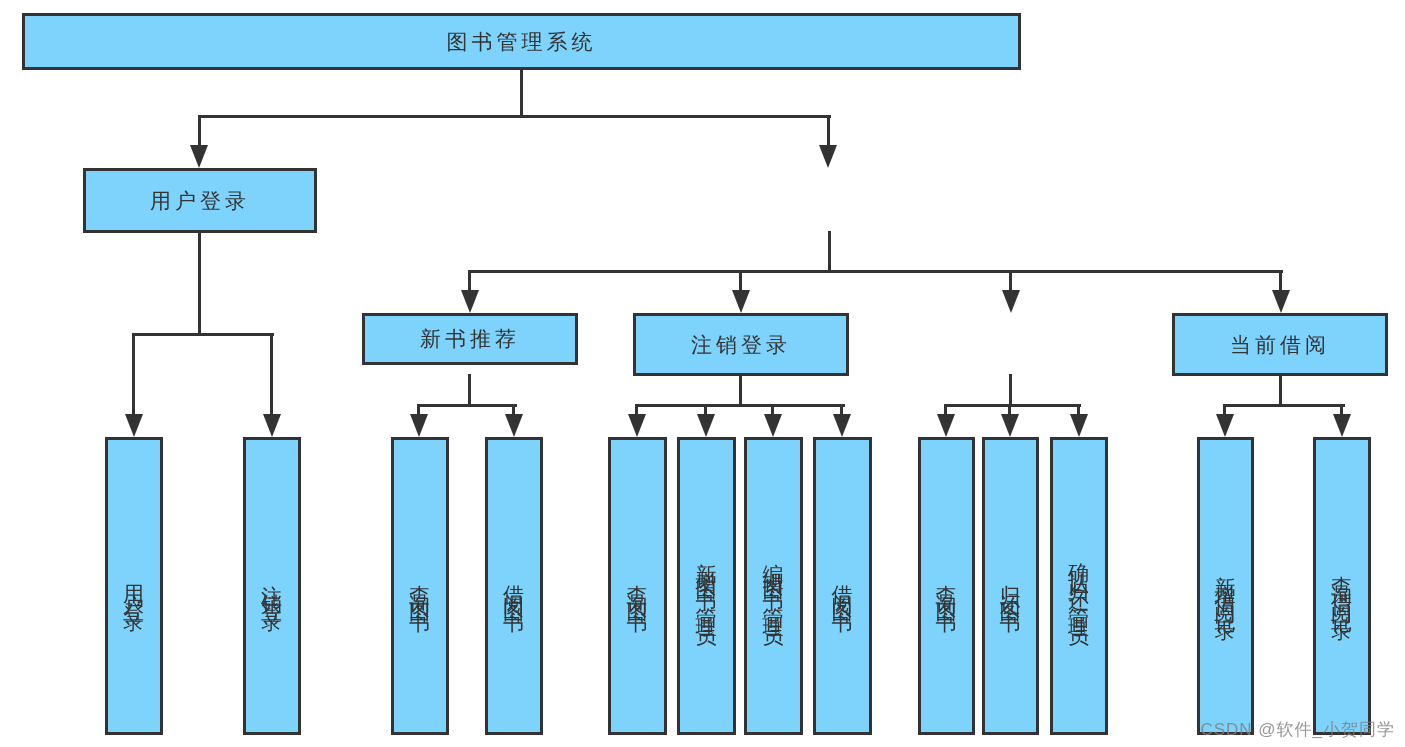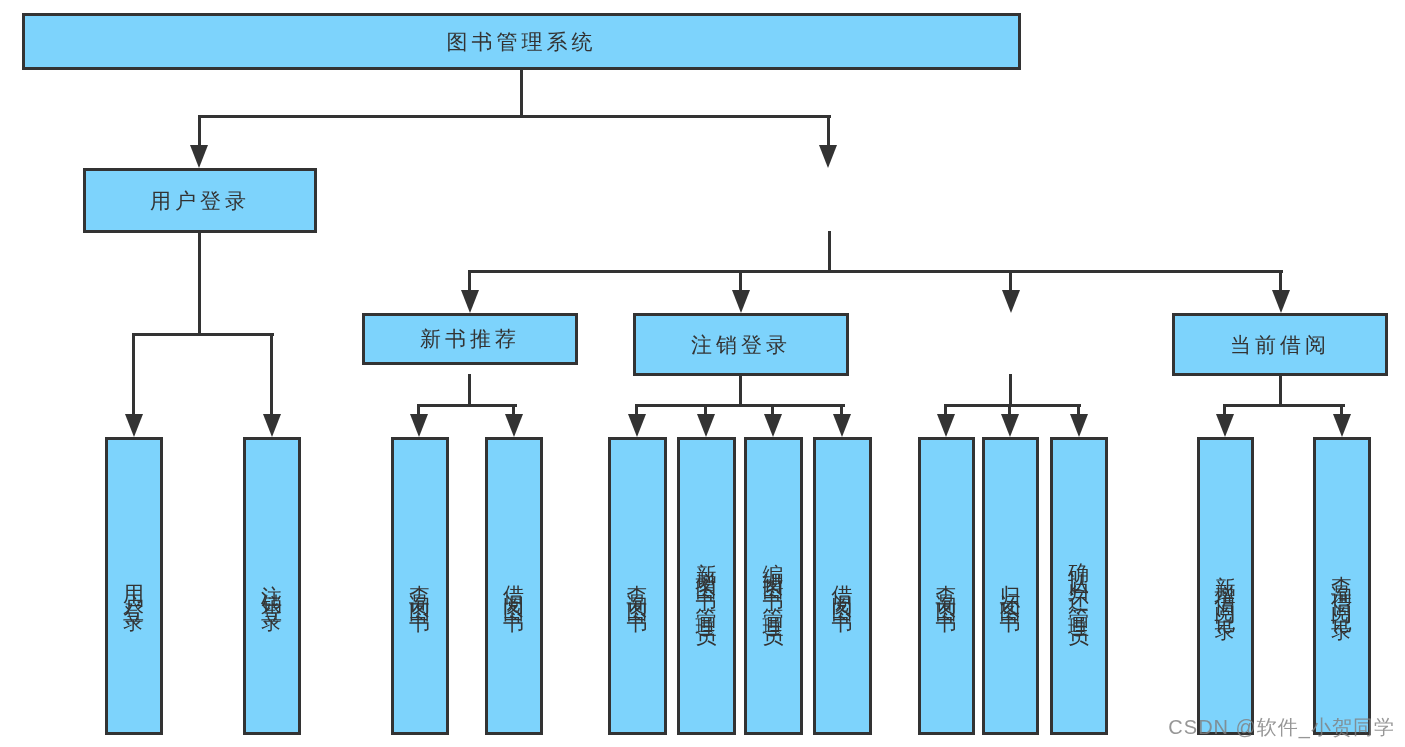--- a/index.html
+++ b/index.html
@@ -17,21 +17,21 @@
     font-size:21px;letter-spacing:9px;line-height:1.1;color:#333333;
   }
   .line{position:absolute;background:#333333;}
   .arw{
     position:absolute;width:0;height:0;
     border-left:9px solid transparent;border-right:9px solid transparent;
     border-top:23px solid #333333;
   }
   .watermark{
     position:absolute;right:10px;bottom:6px;z-index:5;
-    font-size:20px;letter-spacing:1px;color:rgba(128,128,128,0.82);white-space:nowrap;
+    font-size:17px;letter-spacing:1px;color:rgba(128,128,128,0.82);white-space:nowrap;
   }
 </style>
 </head>
 <body>
 
 <div class="canvas">
 
   <div class="node" style="left:22px;top:13px;width:999px;height:57px;">
     <span class="hlabel">图书管理系统</span>
   </div>

